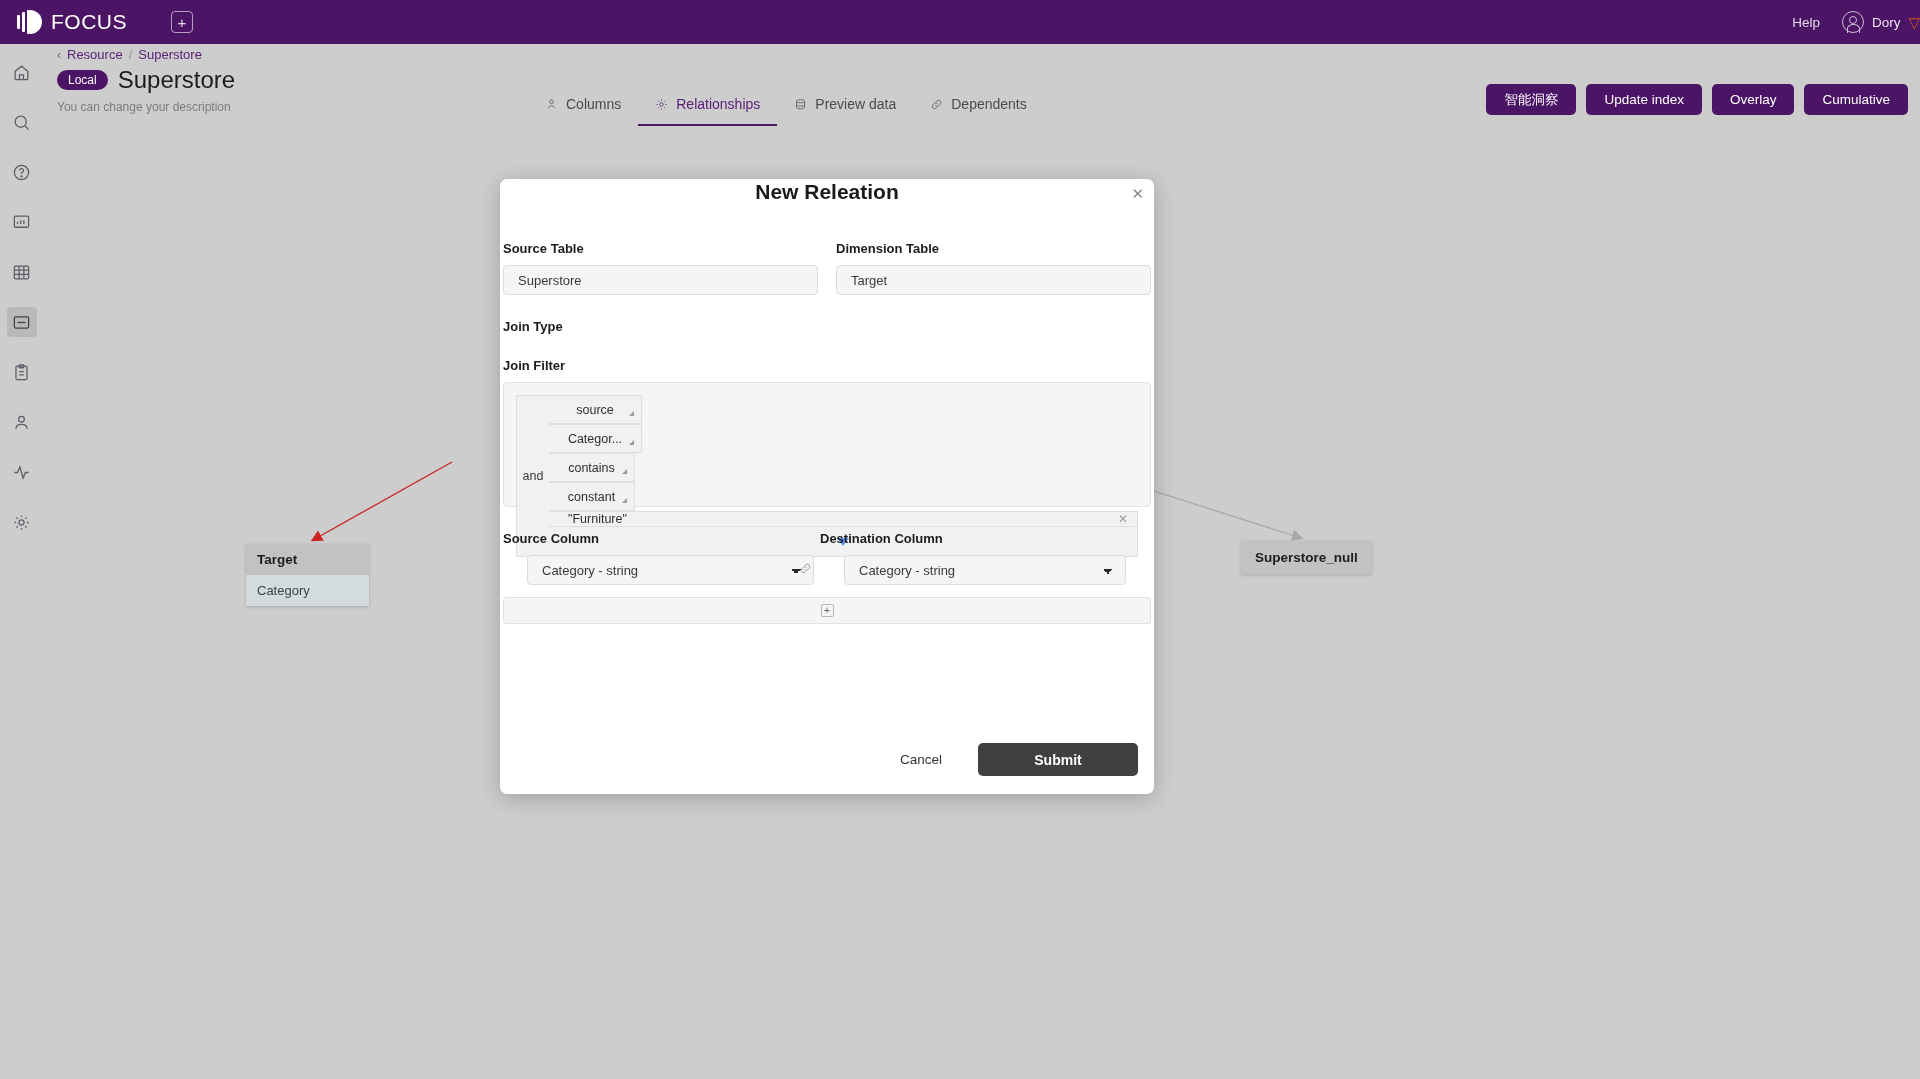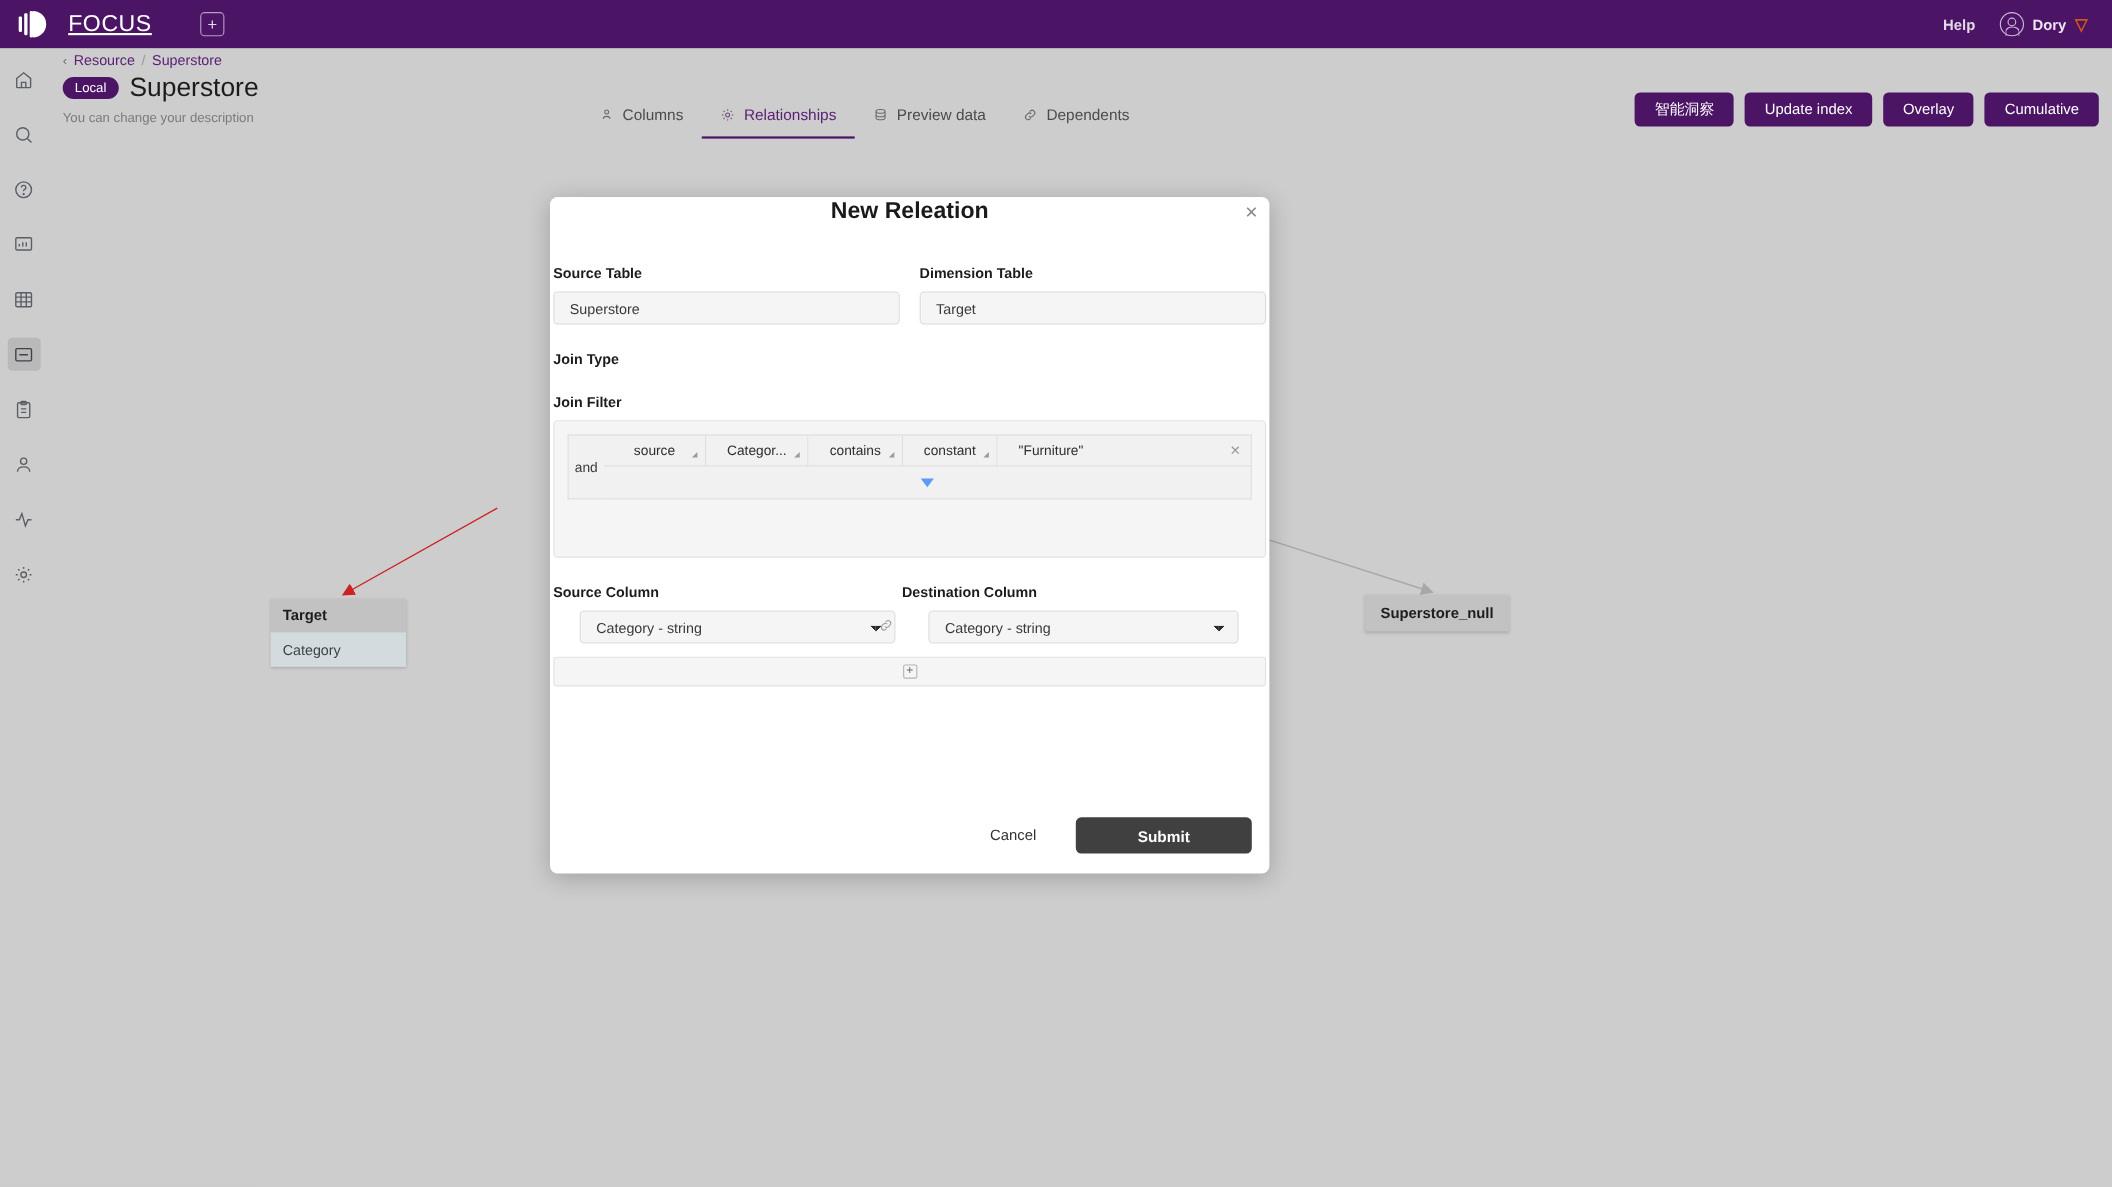--- a/index.html
+++ b/index.html
@@ -24,31 +24,31 @@
   }
   .logo-mark .b1 { left: 1px; top: 6px; height: 14px; }
   .logo-mark .b2 { left: 6px; top: 3px; height: 20px; }
   .logo-mark .b3 { left: 11px; top: 1px; height: 24px; }
   .logo-mark .dsh {
     position: absolute; left: 14px; top: 1px; width: 12px; height: 24px;
     background: #ffffff; border-radius: 0 12px 12px 0;
   }
   .logo-text {
     color: #ffffff; font-size: 21px; letter-spacing: .5px;
-    margin-left: 20px; font-weight: 400; text-decoration: underline;
+    margin-left: 9px; font-weight: 400;
   }
   .plus-tab {
     margin-left: 44px; width: 22px; height: 22px;
     border: 1.6px solid #b79cc6; border-radius: 4px;
     display: flex; align-items: center; justify-content: center;
     color: #e4d8ec; font-size: 15px; line-height: 1; cursor: pointer;
   }
   .topbar-right {
     margin-left: auto; display: flex; align-items: center;
-    gap: 22px; margin-right: 22px; font-weight: bold;
+    gap: 22px; 
   }
   .help-link { color: #e2d8e8; font-size: 13.5px; cursor: pointer; }
   .user-box { display: flex; align-items: center; gap: 8px; cursor: pointer; }
   .avatar-circ {
     width: 22px; height: 22px; border-radius: 50%;
     border: 1.5px solid #cdbcd7; position: relative;
   }
   .avatar-circ::before {
     content:''; position:absolute; left: 6.3px; top: 3.6px;
     width: 6px; height: 6px; border-radius: 50%; border: 1.3px solid #cdbcd7;
@@ -214,21 +214,21 @@
     height: 125px; padding: 12px;
   }
   .filter-row { display: flex; align-items: stretch; }
   .and-cell {
     width: 33px; min-height: 59px; background: #f1f1f1;
     border: 1px solid #dedede; border-right: none;
     display: flex; align-items: center; justify-content: center;
     font-size: 12.5px; color: #3a3a3a;
   }
   .cond-wrap { flex: 1; }
-  .cond-line { display: flex; }
+  .cond-line { display: flex; flex-direction: column; }
   .cond-cell {
     background: #f1f1f1; border: 1px solid #dedede;
     border-left: none; height: 29px;
     display: flex; align-items: center; justify-content: center;
     font-size: 12.5px; color: #2f2f2f; position: relative;
     cursor: pointer;
   }
   .cond-cell .caret {
     position: absolute; right: 7px; bottom: 7px;
     width: 0; height: 0;

